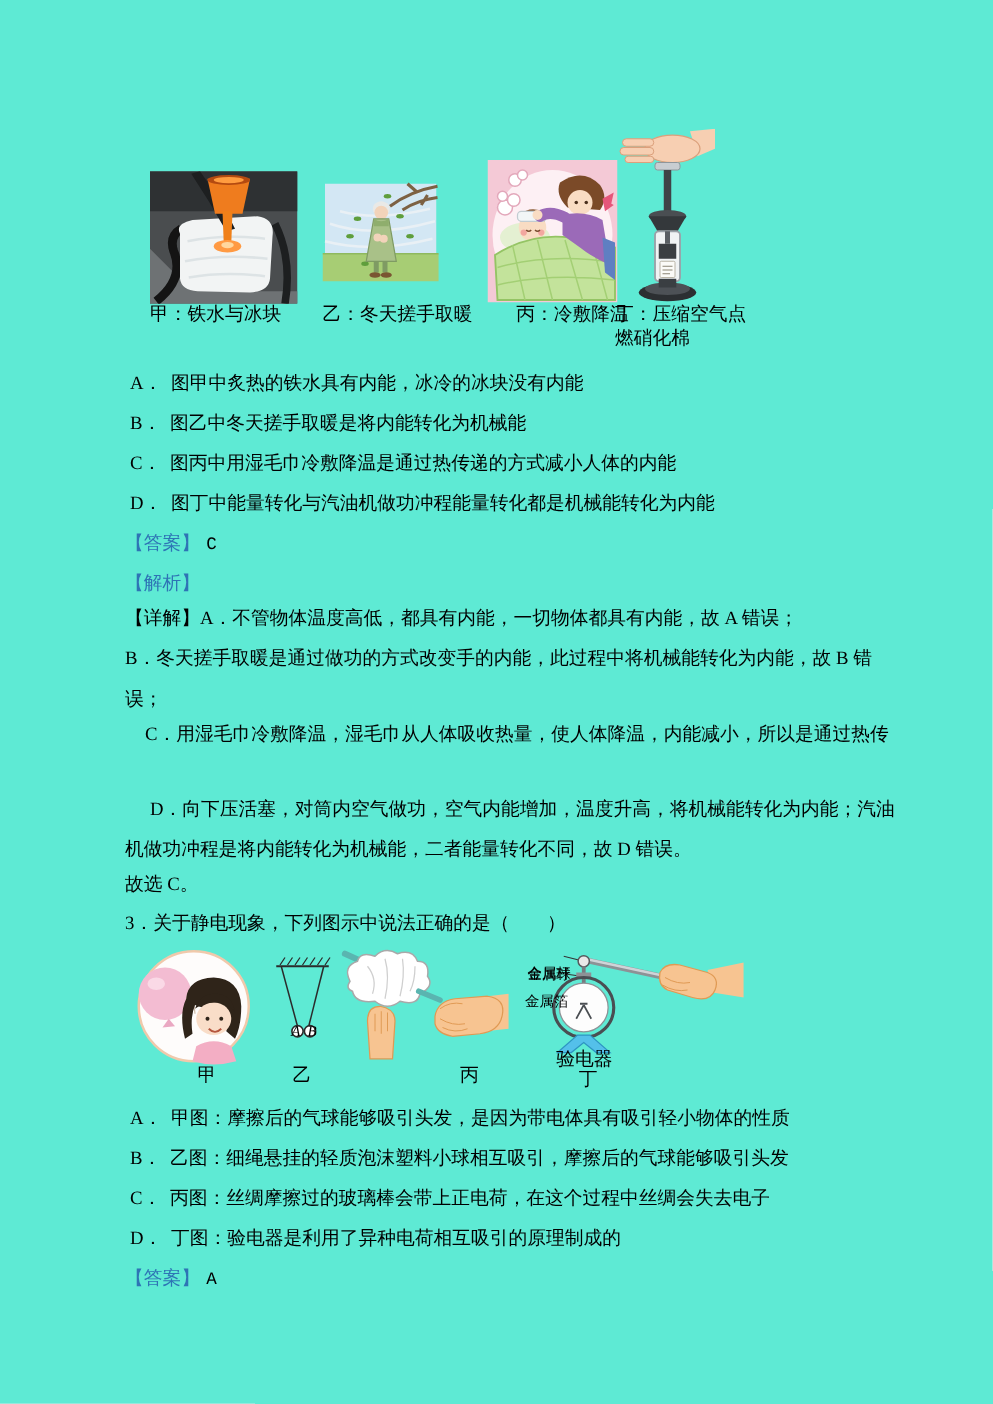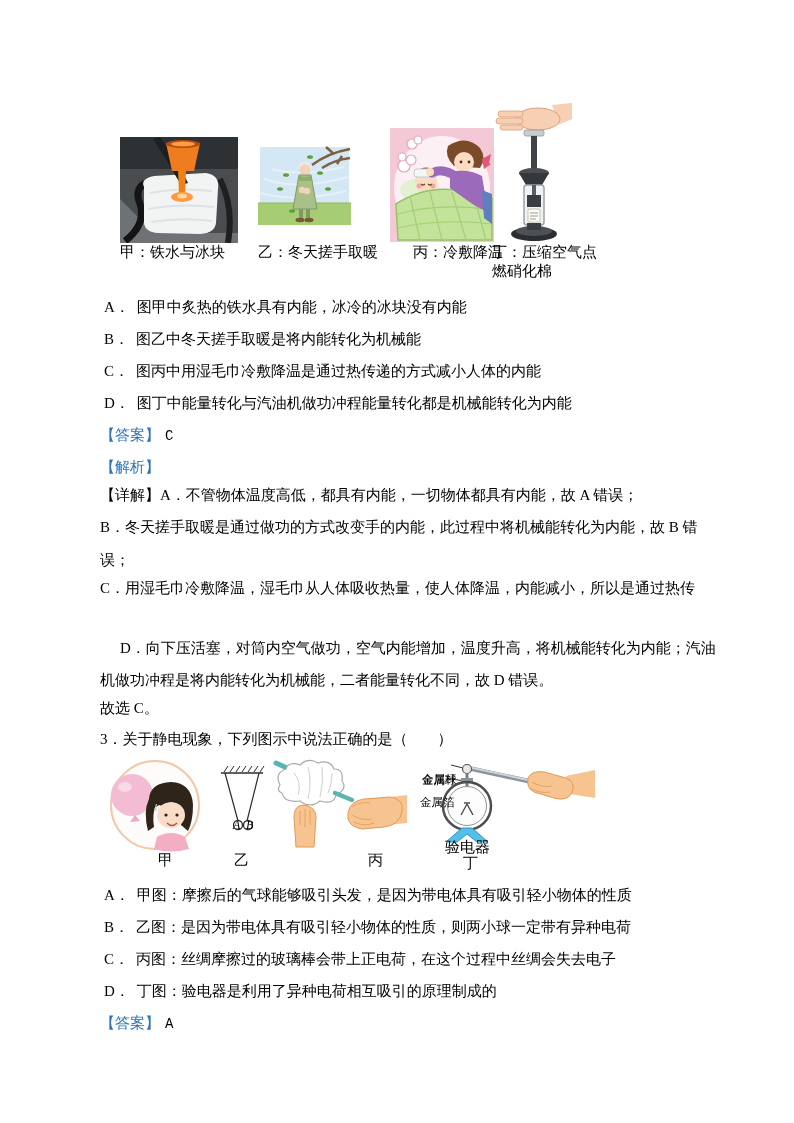--- a/index.html
+++ b/index.html
@@ -1,20 +1,20 @@
 <!DOCTYPE html>
 <html><head>
 <meta charset="utf-8">
 <style>
   html,body{margin:0;padding:0;background:#e8e8e8;}
   .page{
     position:relative;
     width:794px;height:1123px;
     margin:0 auto;
-    background:#ffffff;
+    background:#5eead4;
     font-family:"Liberation Serif","DejaVu Serif",serif;
     color:#000;
     overflow:hidden;
   }
   .line{
     position:absolute;
     left:100px;
     width:600px;
     font-size:15px;
     line-height:20px;
@@ -184,21 +184,21 @@
   </div>
   <div class="line" style="top:457px;">
     <span class="blue">【解析】</span>
   </div>
 
   <div class="line" style="top:485px;">
     <span>【详解】</span><span>A．不管物体温度高低，都具有内能，一切物体都具有内能，故 A 错误；</span>
   </div>
   <div class="line" style="top:517px;">B．冬天搓手取暖是通过做功的方式改变手的内能，此过程中将机械能转化为内能，故 B 错</div>
   <div class="line" style="top:550px;">误；</div>
-  <div class="line" style="top:578px;">C．用湿毛巾冷敷降温，湿毛巾从人体吸收热量，使人体降温，内能减小，所以是通过热传</div>
+  <div class="line" style="top:578px;margin-left:16px;">C．用湿毛巾冷敷降温，湿毛巾从人体吸收热量，使人体降温，内能减小，所以是通过热传</div>
   <div class="line" style="top:638px;margin-left:20px;">D．向下压活塞，对筒内空气做功，空气内能增加，温度升高，将机械能转化为内能；汽油</div>
   <div class="line" style="top:670px;">机做功冲程是将内能转化为机械能，二者能量转化不同，故 D 错误。</div>
   <div class="line" style="top:698px;">故选 C。</div>
 
   <div class="line" style="top:729px;">
     <span>3．</span><span>关于静电现象，下列图示中说法正确的是（　　）</span>
   </div>
 
   <div class="figrow" style="left:95px;top:748px;width:505px;height:122px;">
 
@@ -274,21 +274,21 @@
     <div class="figlabel" style="left:63px;top:103px;">甲</div>
     <div class="figlabel" style="left:139px;top:103px;">乙</div>
     <div class="figlabel" style="left:273px;top:103px;">丙</div>
     <div class="figlabel" style="left:368px;top:106px;">丁</div>
   </div>
 
   <div class="line opt" style="top:885px;">
     <span class="opt-label">A．</span><span>甲图：摩擦后的气球能够吸引头发，是因为带电体具有吸引轻小物体的性质</span>
   </div>
   <div class="line opt" style="top:917px;">
-    <span class="opt-label">B．</span><span>乙图：是因为带电体具有吸引轻小物体的性质，则两小球一定带有异种电荷</span>
+    <span class="opt-label">B．</span><span>乙图：细绳悬挂的轻质泡沫塑料小球相互吸引，摩擦后的气球能够吸引头发</span>
   </div>
   <div class="line opt" style="top:949px;">
     <span class="opt-label">C．</span><span>丙图：丝绸摩擦过的玻璃棒会带上正电荷，在这个过程中丝绸会失去电子</span>
   </div>
   <div class="line opt" style="top:981px;">
     <span class="opt-label">D．</span><span>丁图：验电器是利用了异种电荷相互吸引的原理制成的</span>
   </div>
 
   <div class="line" style="top:1013px;">
     <span class="blue">【答案】</span><span class="ans">A</span>

